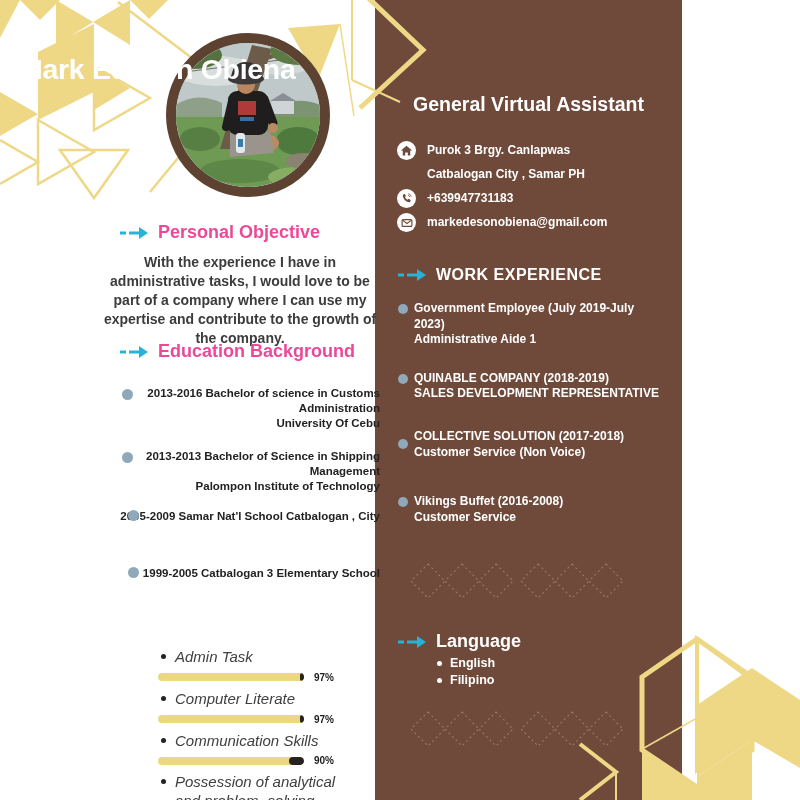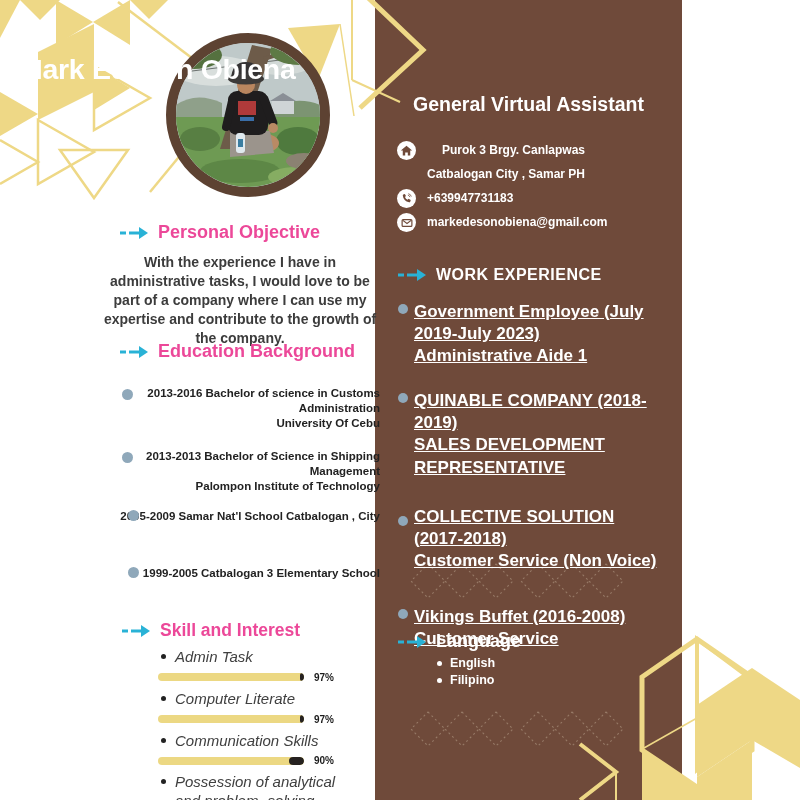--- a/index.html
+++ b/index.html
@@ -48,27 +48,27 @@
 
   
   .p-name { position:absolute; left:19px; top:53px; width:284px; font-size:28.5px; font-weight:700;
      color:#fff; letter-spacing:-0.3px; white-space:nowrap; z-index:5; }
   .p-title { position:absolute; left:0; top:93px; width:100%; text-align:center; font-size:19.5px;
      font-weight:700; color:#fff; z-index:5; }
   .contact { position:absolute; left:22px; top:141px; width:270px; z-index:5; color:#fff; }
   .c-row { display:flex; gap:11px; margin-bottom:5px; }
   .c-icon { flex:0 0 auto; width:19px; height:19px; border-radius:50%; background:#fff;
      display:flex; align-items:center; justify-content:center; }
-  .c-text { font-size:12px; font-weight:700; line-height:19px;text-align:right; }
+  .c-text { font-size:12px; font-weight:700; line-height:19px; }
   .c-text .line2 { margin-top:5px; }
 
   .work-list { position:absolute; left:23px; top:301px; width:264px; z-index:5; }
   .work-item { position:relative; padding-left:16px; color:#fff; }
   .work-item .dot { position:absolute; left:0; top:3px; width:10px; height:10px; border-radius:50%; background:#8fa8ba; }
-  .work-title, .work-sub { font-size:17px; font-weight:700; line-height:1.3;text-decoration:underline; }
+  .work-title, .work-sub { font-size:12px; font-weight:700; line-height:1.3; }
   .work-item.w1 { margin-bottom:23px; }
   .work-item.w2 { margin-bottom:27px; }
   .work-item.w3 { margin-bottom:34px; }
   .work-item.w3 .dot { top:10px; }
 
   .lang-list { position:absolute; left:60px; top:655px; z-index:5; color:#fff; }
   .lang-item { position:relative; padding-left:15px; font-size:12.5px; font-weight:700; line-height:16.5px; }
   .lang-item .ldot { position:absolute; left:2px; top:6px; width:5px; height:5px; border-radius:50%; background:#fff; }
 
   .diamonds { position:absolute; z-index:4; }
@@ -180,28 +180,20 @@
     <div class="edu-item e3">
       <span class="dot"></span>
       <div>2005-2009 Samar Nat'l School Catbalogan , City</div>
     </div>
     <div class="edu-item e4">
       <span class="dot"></span>
       <div>1999-2005 Catbalogan 3 Elementary School</div>
     </div>
   </div>
 
-  <div class="hline" style="left:122px; top:620px;">
-    <svg class="arrow-svg" width="29" height="16" viewBox="0 0 29 16">
-      <line x1="0" y1="8" x2="6" y2="8" stroke="#29b2d6" stroke-width="3"></line>
-      <line x1="9" y1="8" x2="21" y2="8" stroke="#29b2d6" stroke-width="3"></line>
-      <polygon points="19,2 28,8 19,14" fill="#29b2d6"></polygon>
-    </svg>
-    <span class="htext" style="font-size:17.5px;">Skill and Interest</span>
-  </div>
 
   <div class="skill-list">
     <div class="skill-item">
       <div class="skill-label"><span class="sdot"></span><span>Admin Task</span></div>
       <div class="bar-row">
         <div class="bar">
             <div class="bar-rest" style="width: 3%;"></div>
           </div>
         <span class="pct">97%</span>
       </div>

